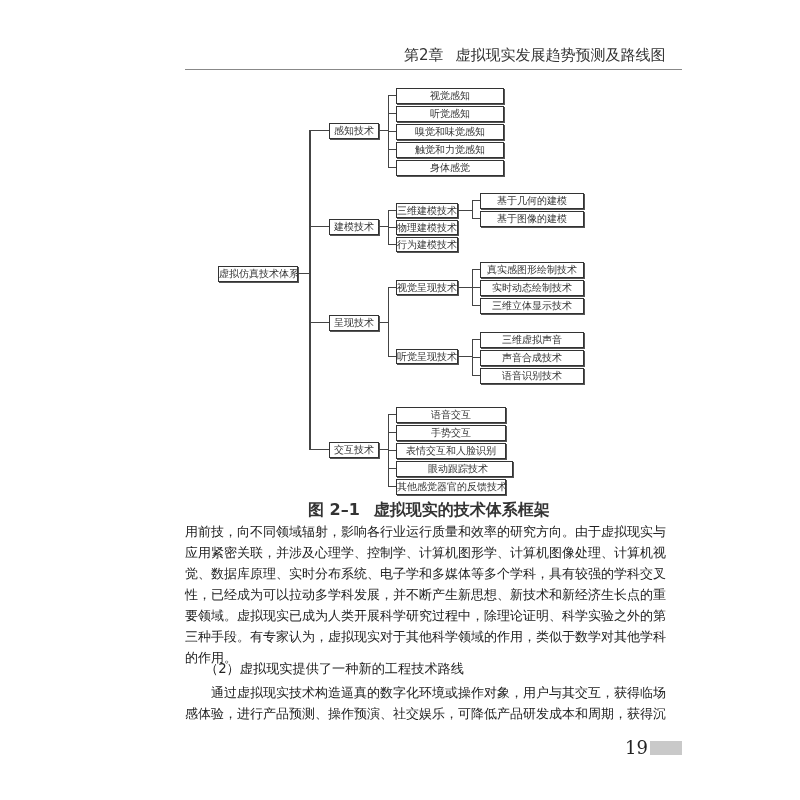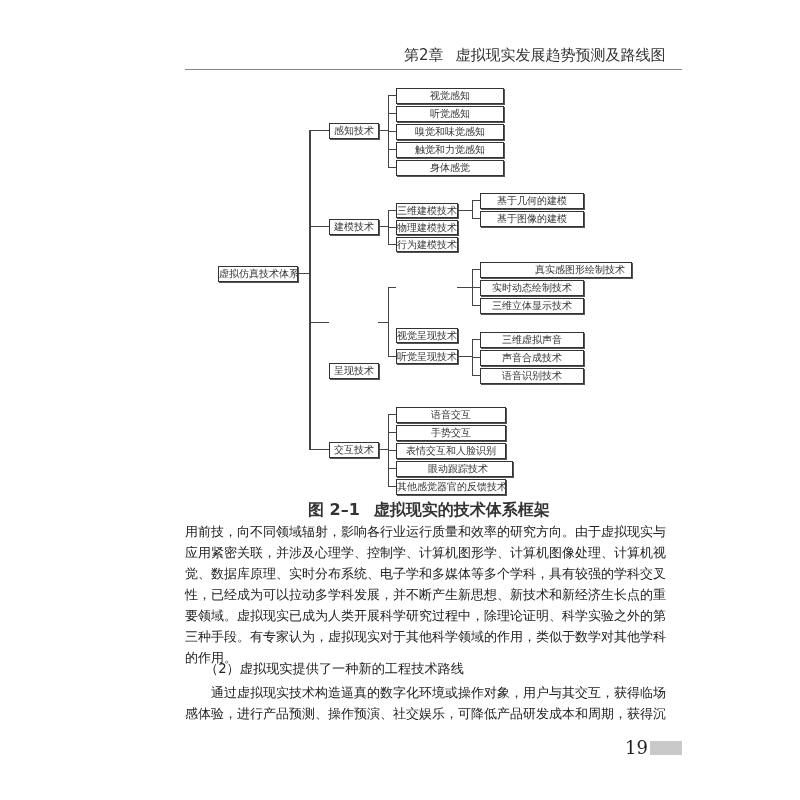--- a/index.html
+++ b/index.html
@@ -69,33 +69,33 @@
   <div class="box" style="left:396px;top:220px;width:60px;height:13px;">物理建模技术</div>
   <div class="box" style="left:396px;top:237px;width:60px;height:13px;">行为建模技术</div>
   <div class="line" style="left:457px;top:210px;width:15px;height:1px;"></div>
   <div class="line" style="left:472px;top:200px;width:1px;height:18px;"></div>
   <div class="line" style="left:472px;top:200px;width:8px;height:1px;"></div>
   <div class="line" style="left:472px;top:218px;width:8px;height:1px;"></div>
   <div class="box" style="left:480px;top:193px;width:102px;height:14px;">基于几何的建模</div>
   <div class="box" style="left:480px;top:211px;width:102px;height:14px;">基于图像的建模</div>
 
   <div class="line" style="left:309px;top:322px;width:20px;height:1px;"></div>
-  <div class="box" style="left:329px;top:315px;width:48px;height:14px;margin-top:48px;">呈现技术</div>
+  <div class="box" style="left:329px;top:315px;width:48px;height:14px;">呈现技术</div>
   <div class="line" style="left:378px;top:322px;width:10px;height:1px;"></div>
   <div class="line" style="left:388px;top:287px;width:1px;height:69px;"></div>
   <div class="line" style="left:388px;top:287px;width:8px;height:1px;"></div>
   <div class="line" style="left:388px;top:356px;width:8px;height:1px;"></div>
-  <div class="box" style="left:396px;top:280px;width:60px;height:13px;margin-top:48px;">视觉呈现技术</div>
+  <div class="box" style="left:396px;top:280px;width:60px;height:13px;">视觉呈现技术</div>
   <div class="box" style="left:396px;top:349px;width:60px;height:13px;">听觉呈现技术</div>
   <div class="line" style="left:457px;top:287px;width:15px;height:1px;"></div>
   <div class="line" style="left:472px;top:269px;width:1px;height:36px;"></div>
   <div class="line" style="left:472px;top:269px;width:8px;height:1px;"></div>
   <div class="line" style="left:472px;top:287px;width:8px;height:1px;"></div>
   <div class="line" style="left:472px;top:305px;width:8px;height:1px;"></div>
-  <div class="box" style="left:480px;top:262px;width:102px;height:14px;padding-left:48px;">真实感图形绘制技术</div>
+  <div class="box" style="left:480px;top:262px;width:102px;height:14px;">真实感图形绘制技术</div>
   <div class="box" style="left:480px;top:280px;width:102px;height:14px;">实时动态绘制技术</div>
   <div class="box" style="left:480px;top:298px;width:102px;height:14px;">三维立体显示技术</div>
   <div class="line" style="left:457px;top:356px;width:15px;height:1px;"></div>
   <div class="line" style="left:472px;top:339px;width:1px;height:36px;"></div>
   <div class="line" style="left:472px;top:339px;width:8px;height:1px;"></div>
   <div class="line" style="left:472px;top:357px;width:8px;height:1px;"></div>
   <div class="line" style="left:472px;top:375px;width:8px;height:1px;"></div>
   <div class="box" style="left:480px;top:332px;width:102px;height:14px;">三维虚拟声音</div>
   <div class="box" style="left:480px;top:350px;width:102px;height:14px;">声音合成技术</div>
   <div class="box" style="left:480px;top:368px;width:102px;height:14px;">语音识别技术</div>

